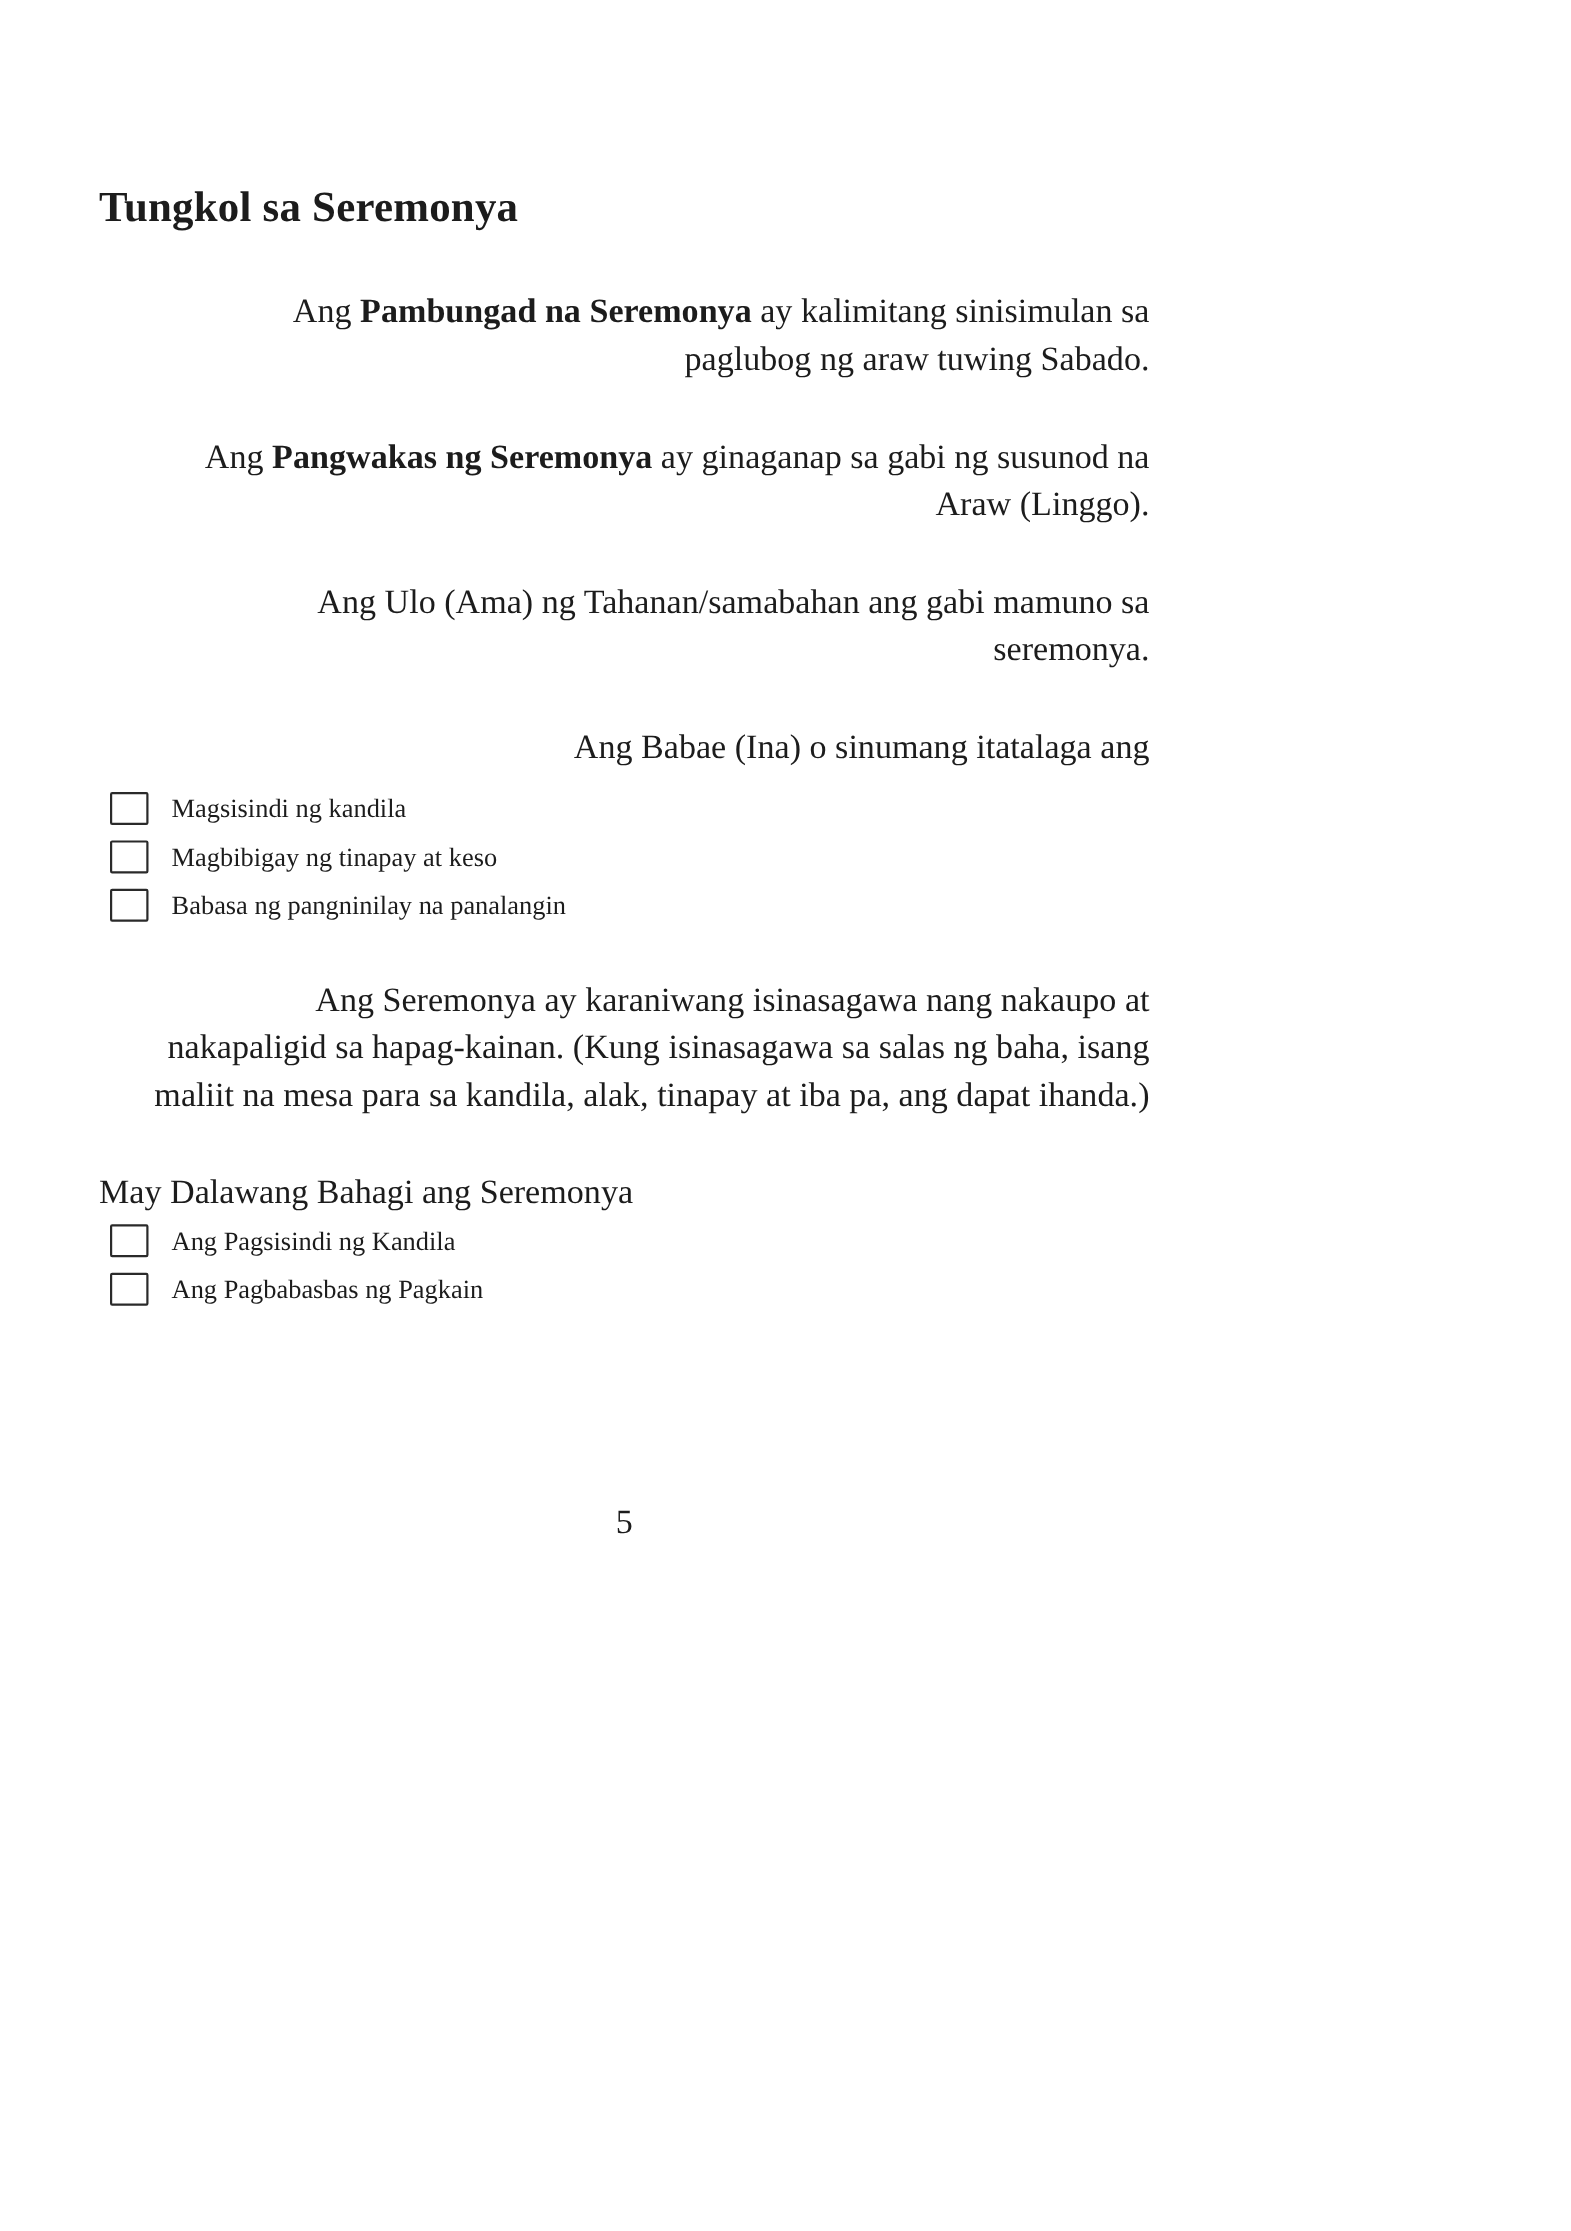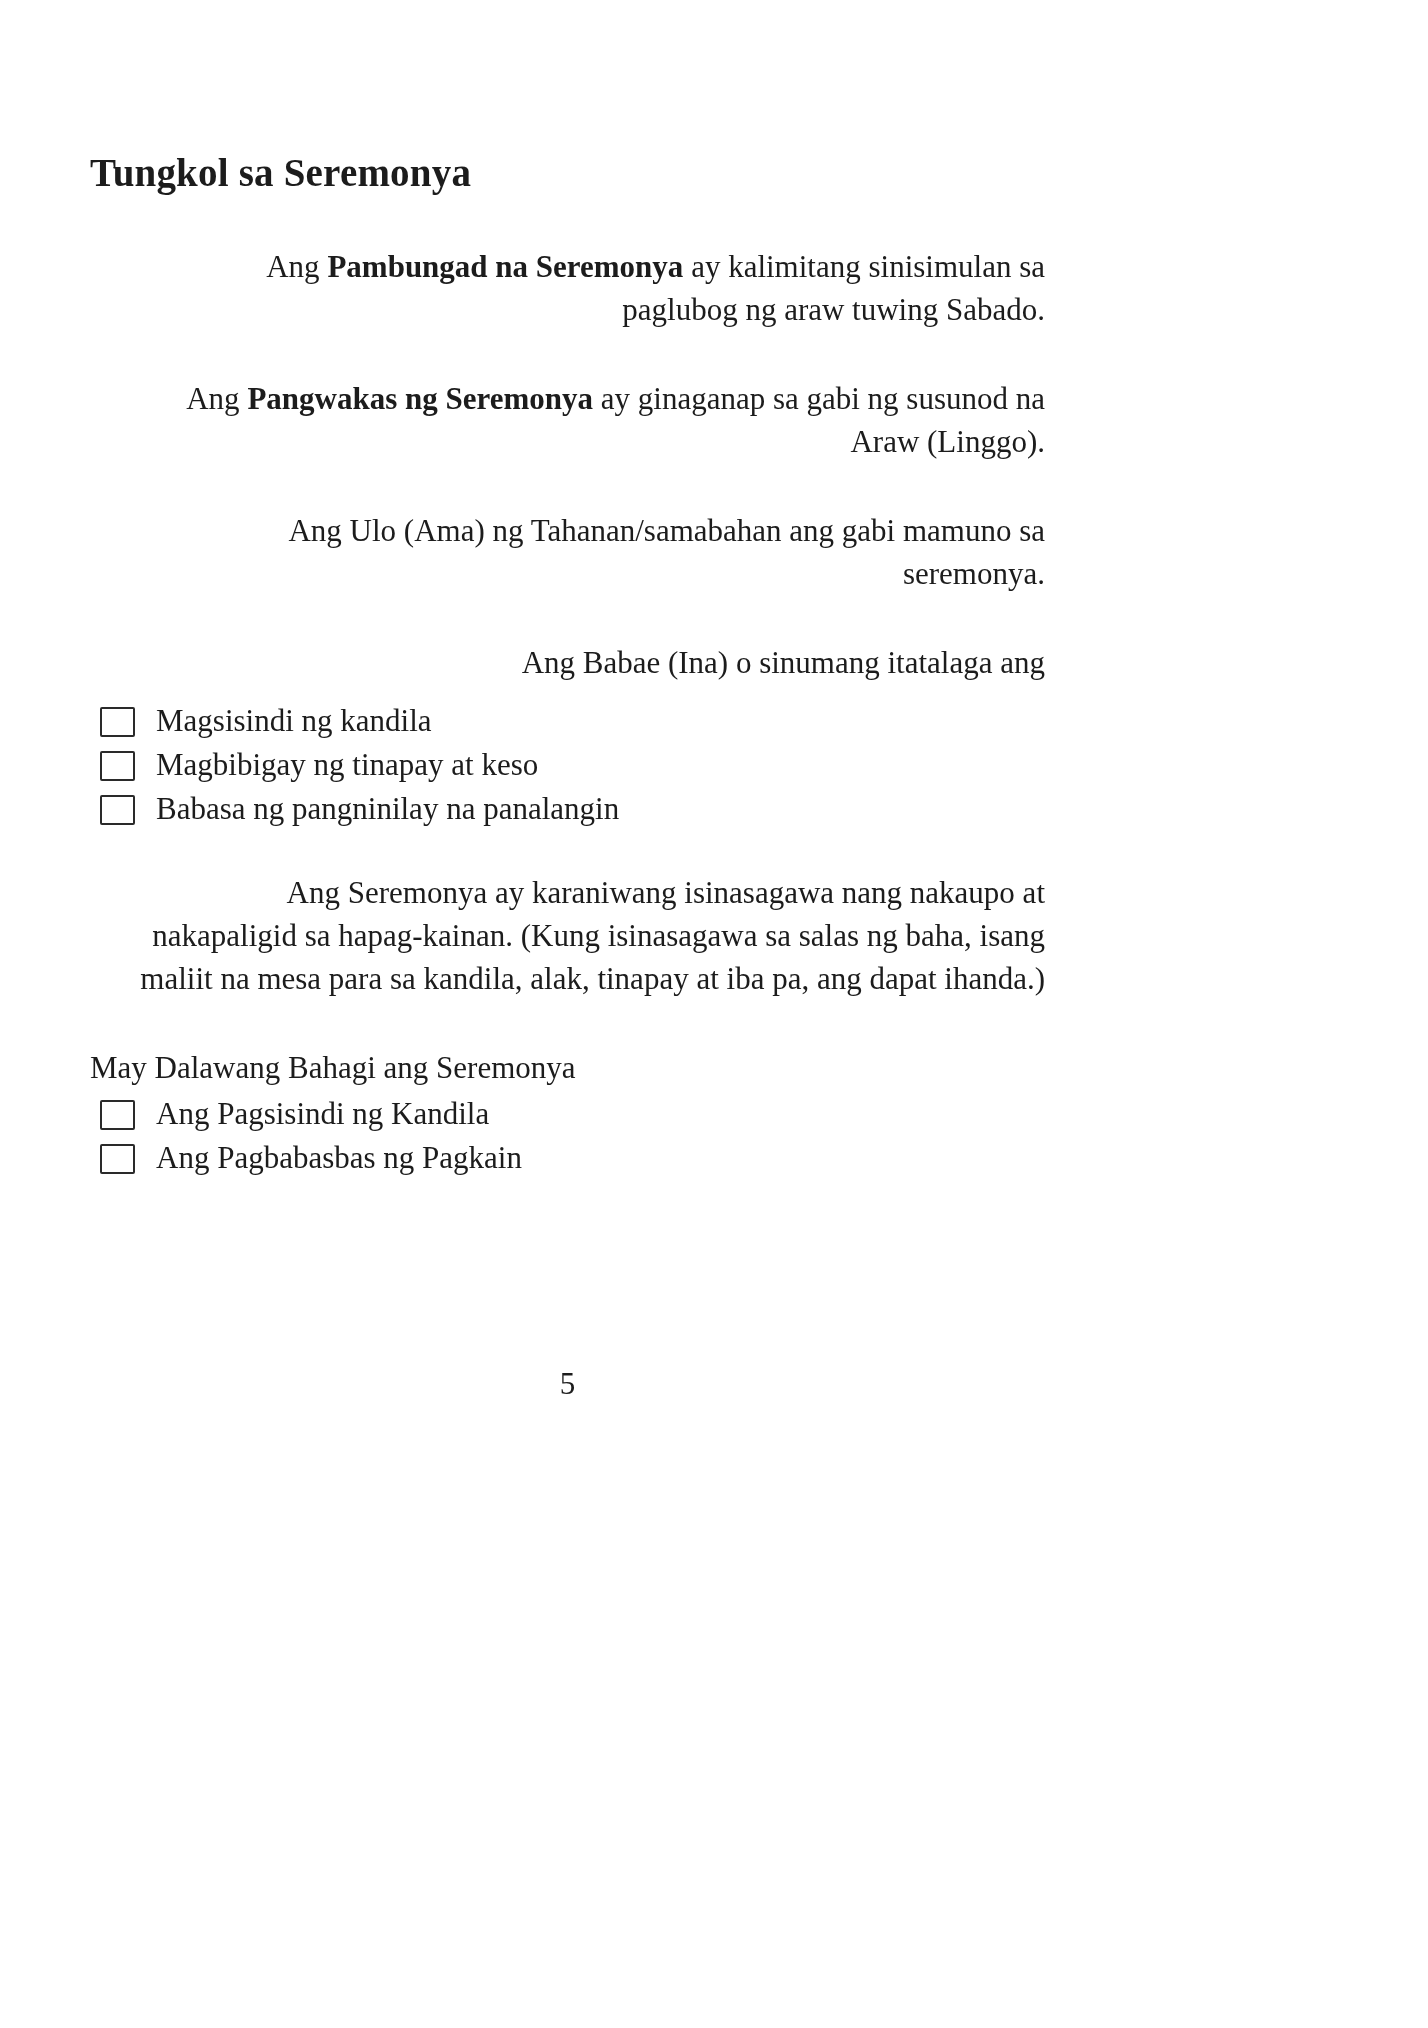--- a/index.html
+++ b/index.html
@@ -16,21 +16,21 @@
     padding: 150px 0 0 90px;
     font-family: "Liberation Serif", serif;
     color: #1c1c1c;
   }
   .content {
     width: 955px;
   }
   .doc-title {
     font-size: 39px;
     font-weight: bold;
-    margin: 0 0 50px 0;
+    margin: 16px 0 50px 0;
     letter-spacing: 0.2px;
   }
   .para {
     font-size: 31px;
     line-height: 43px;
     margin: 0 0 46px 0;
     text-indent: 64px;
     text-align: right;
   }
   .para.no-indent {
@@ -45,24 +45,24 @@
     font-weight: normal;
     margin: 0 0 8px 0;
   }
   .checklist {
     list-style: none;
     margin: 0 0 46px 0;
     padding: 0;
   }
   .checklist li {
     display: flex;
-    align-items: flex-end;
+    align-items: flex-start;
     margin: 0 0 11px 0;
     padding-left: 10px;
-    font-size: 31px;
+    font-size: 24px;
     line-height: 33px;
   }
   .checkbox {
     display: inline-block;
     width: 31px;
     height: 26px;
     border: 2px solid #2a2a2a;
     border-radius: 2px;
     margin-right: 21px;
     flex: 0 0 auto;

